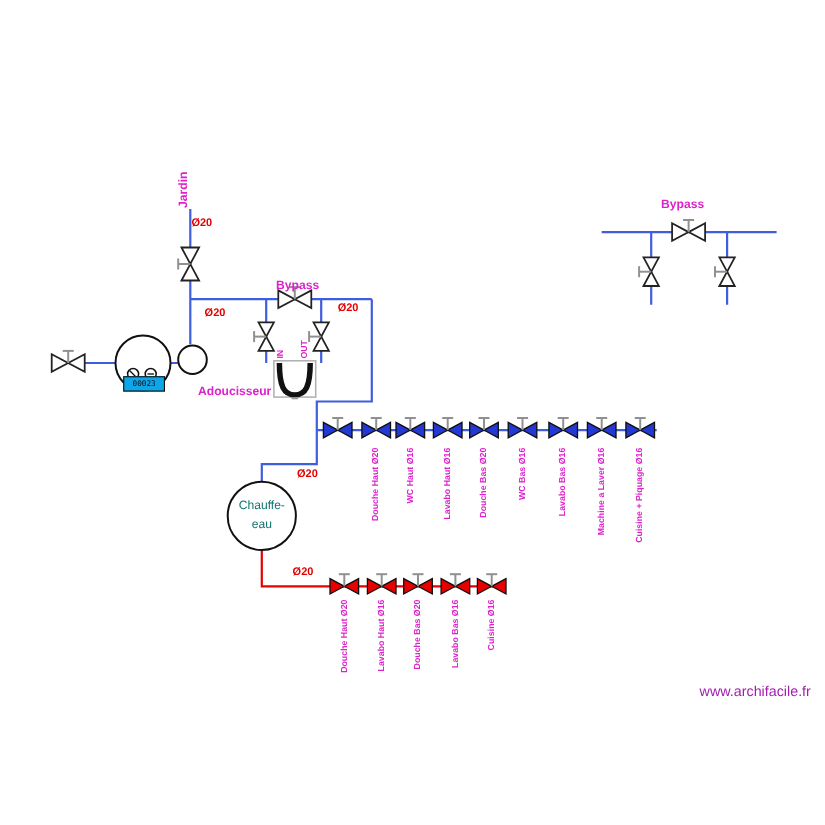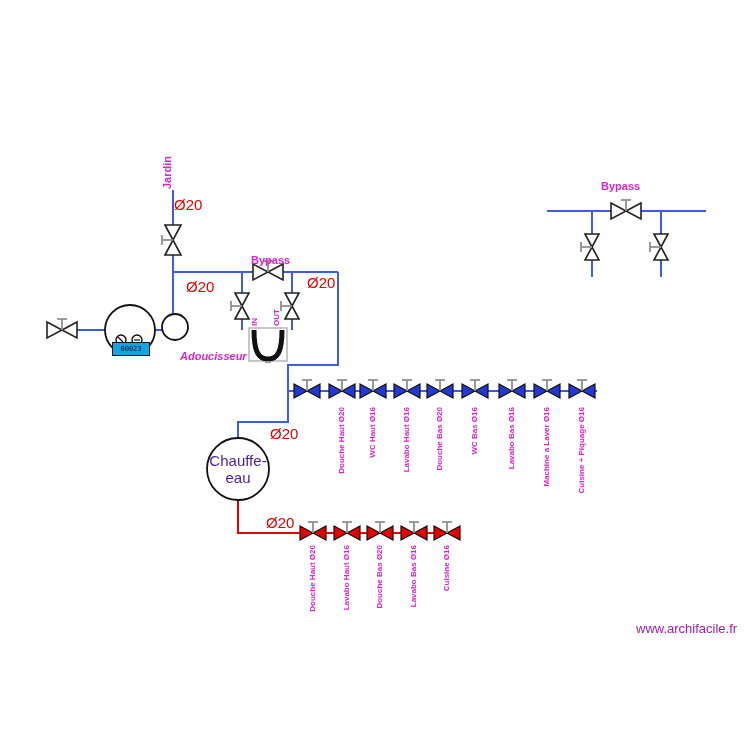--- a/index.html
+++ b/index.html
@@ -7,27 +7,27 @@
           font-family:"Liberation Sans",sans-serif;}
   svg{position:absolute;left:0;top:0;}
   .pipe-cold{stroke:#3f5ede;stroke-width:2;fill:none;}
   .pipe-hot{stroke:#e80000;stroke-width:2;fill:none;}
   .valve-white{fill:#ffffff;stroke:#222222;stroke-width:1.6;}
   .valve-cold{fill:#2438d4;stroke:#101010;stroke-width:1.2;}
   .valve-hot{fill:#e60000;stroke:#101010;stroke-width:1.2;}
   .equip{fill:#ffffff;stroke:#111111;stroke-width:1.8;}
   .lbl{position:absolute;white-space:nowrap;line-height:1.1;}
   .magenta{color:#dd22cc;font-weight:bold;font-size:11px;}
-  .size{color:#e40000;font-weight:normal;font-size:15px;}
+  .size{color:#e40000;font-weight:bold;font-size:10px;}
   .vrot{transform-origin:0 0;transform:rotate(-90deg);height:10px;line-height:10px;}
   .vport{width:140px;text-align:right;font-size:8px;font-weight:bold;color:#dd22cc;}
   .vname{text-align:left;}
   .vio{width:26px;text-align:left;font-size:8px;font-weight:bold;color:#dd22cc;}
   .heater-text{position:absolute;left:198px;top:452px;width:80px;text-align:center;
-               color:#4c1d95;font-size:15px;line-height:17px;}
+               color:#0f766e;font-size:11px;line-height:17px;}
   .meter-display{position:absolute;left:112px;top:318px;width:36px;height:12px;
                  border:1px solid #111;background:#0ea5e9;font-size:7px;line-height:12px;
                  text-align:center;color:#111;font-family:"DejaVu Sans Mono",monospace;margin-top:24px;}
   .watermark{position:absolute;left:636px;top:621px;font-size:13px;color:#a21caf;}
 </style>
 </head>
 <body>
 
 <div id="canvas">
 
@@ -183,21 +183,21 @@
   <div class="lbl vrot vio" style="left:250px;top:326px;">IN</div>
   <div class="lbl vrot vio" style="left:272px;top:326px;">OUT</div>
 
   <div class="lbl size" style="left:174px;top:197px;">Ø20</div>
   <div class="lbl size" style="left:186px;top:279px;">Ø20</div>
   <div class="lbl size" style="left:307px;top:275px;">Ø20</div>
   <div class="lbl size" style="left:270px;top:426px;">Ø20</div>
   <div class="lbl size" style="left:266px;top:515px;">Ø20</div>
 
   <div class="lbl magenta" style="left:251px;top:254px;">Bypass</div>
-  <div class="lbl magenta" style="left:180px;top:350px;font-style:italic;">Adoucisseur</div>
+  <div class="lbl magenta" style="left:180px;top:350px;">Adoucisseur</div>
   <div class="lbl magenta" style="left:601px;top:180px;">Bypass</div>
 
   <div class="heater-text">
     <div>Chauffe-</div>
     <div>eau</div>
   </div>
 
   <div class="lbl vrot vport" style="left:337px;top:547px;">Douche Haut Ø20</div>
   <div class="lbl vrot vport" style="left:368px;top:547px;">WC Haut Ø16</div>
   <div class="lbl vrot vport" style="left:402px;top:547px;">Lavabo Haut Ø16</div>

